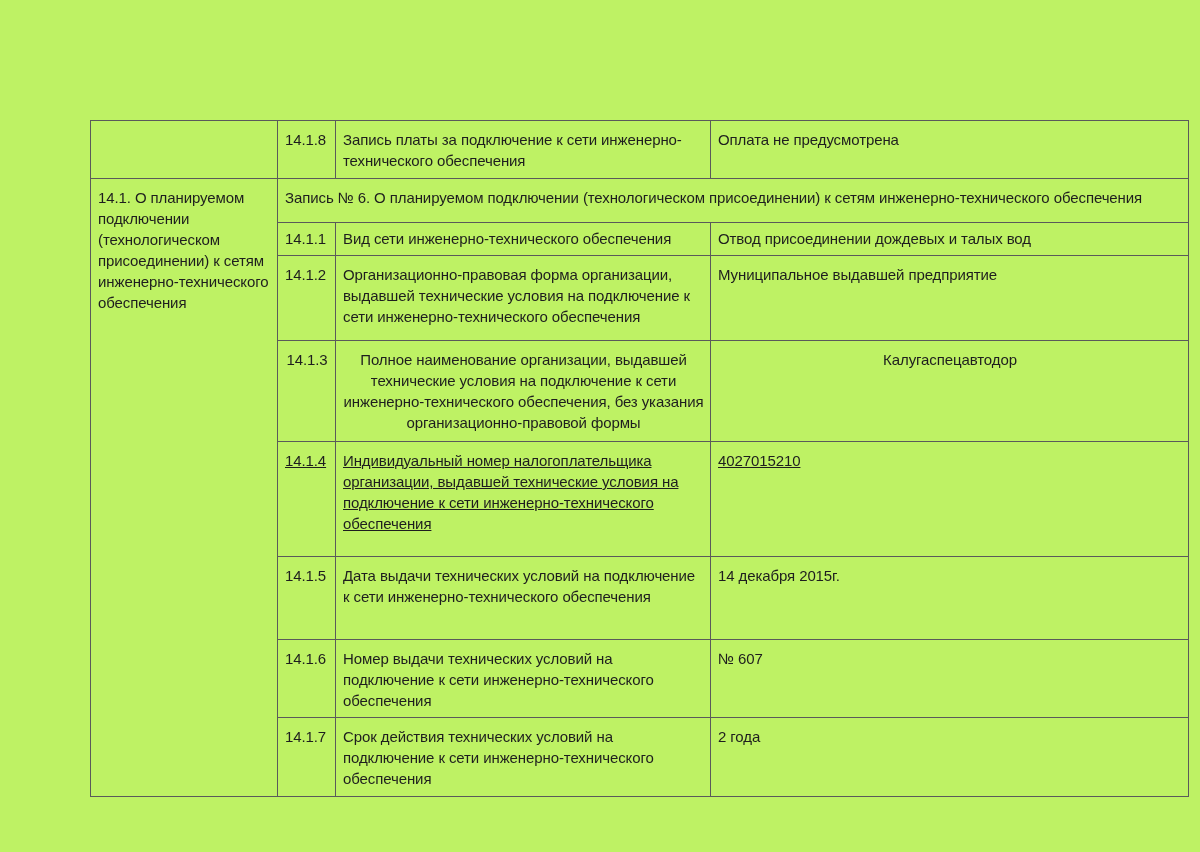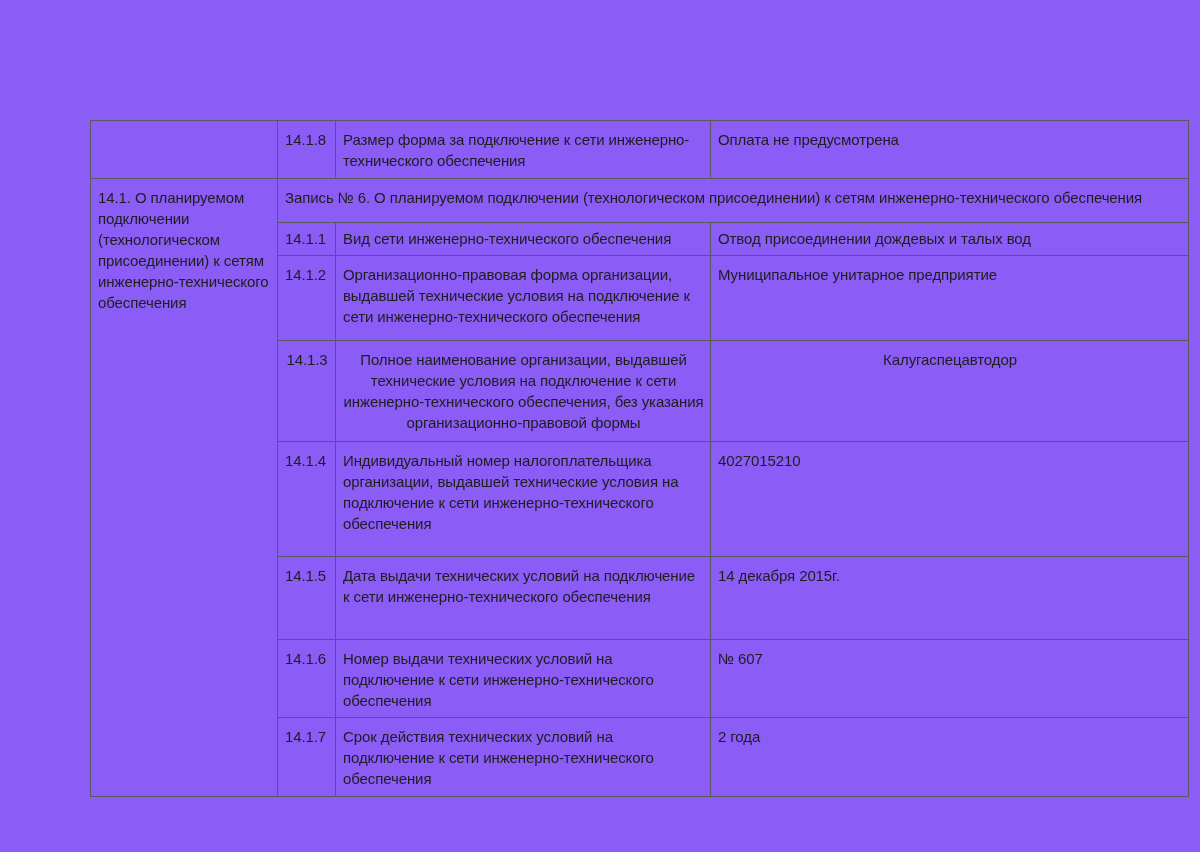--- a/index.html
+++ b/index.html
@@ -12,21 +12,21 @@
     height: 852px;
     position: relative;
     overflow: hidden;
     font-family: "Liberation Sans", "DejaVu Sans", sans-serif;
     color: #1e1e1e;
   }
   .page {
     position: absolute;
     left: 0; top: 0;
     width: 1200px; height: 852px;
-    background: #8b5cf6;
+    background: #bef264;
   }
   table.doc-table {
     position: absolute;
     left: 90px;
     top: 120px;
     width: 1098px;
     border-collapse: collapse;
     table-layout: fixed;
     font-size: 15px;
     line-height: 21px;
@@ -40,57 +40,57 @@
   col.c-section { width: 187px; }
   col.c-num { width: 58px; }
   col.c-label { width: 375px; }
   col.c-value { width: 478px; }
   td.num { padding-left: 6px; padding-right: 2px; }
   tr.r-fee { height: 58px; }
   tr.r-header { height: 44px; }
   tr.r-1 { height: 33px; }
   tr.r-2 { height: 85px; margin-left: 28px; }
   tr.r-3 { height: 101px; text-align: center; }
-  tr.r-4 { height: 115px; }
+  tr.r-4 { height: 115px; text-decoration: underline; }
   tr.r-5 { height: 83px; }
   tr.r-6 { height: 77px; }
   tr.r-7 { height: 79px; }
   tr.r-1 td { padding-top: 5px; margin-top: 8px; }
 </style>
 </head>
 <body>
 
 <div class="page">
   <table class="doc-table">
     <colgroup>
       <col class="c-section">
       <col class="c-num">
       <col class="c-label">
       <col class="c-value">
     </colgroup>
     <tbody>
       <tr class="r-fee">
         <td></td>
         <td class="num">14.1.8</td>
-        <td>Размер форма за подключение к сети инженерно-технического обеспечения</td>
+        <td>Запись платы за подключение к сети инженерно-технического обеспечения</td>
         <td>Оплата не предусмотрена</td>
       </tr>
       <tr class="r-header">
         <td rowspan="8">14.1. О планируемом подключении (технологическом присоединении) к сетям инженерно-технического обеспечения</td>
         <td colspan="3">Запись № 6. О планируемом подключении (технологическом присоединении) к сетям инженерно-технического обеспечения</td>
       </tr>
       <tr class="r-1">
         <td class="num">14.1.1</td>
         <td>Вид сети инженерно-технического обеспечения</td>
         <td>Отвод присоединении дождевых и талых вод</td>
       </tr>
       <tr class="r-2">
         <td class="num">14.1.2</td>
         <td>Организационно-правовая форма организации, выдавшей технические условия на подключение к сети инженерно-технического обеспечения</td>
-        <td>Муниципальное унитарное предприятие</td>
+        <td>Муниципальное выдавшей предприятие</td>
       </tr>
       <tr class="r-3">
         <td class="num">14.1.3</td>
         <td>Полное наименование организации, выдавшей технические условия на подключение к сети инженерно-технического обеспечения, без указания организационно-правовой формы</td>
         <td>Калугаспецавтодор</td>
       </tr>
       <tr class="r-4">
         <td class="num">14.1.4</td>
         <td>Индивидуальный номер налогоплательщика организации, выдавшей технические условия на подключение к сети инженерно-технического обеспечения</td>
         <td>4027015210</td>

